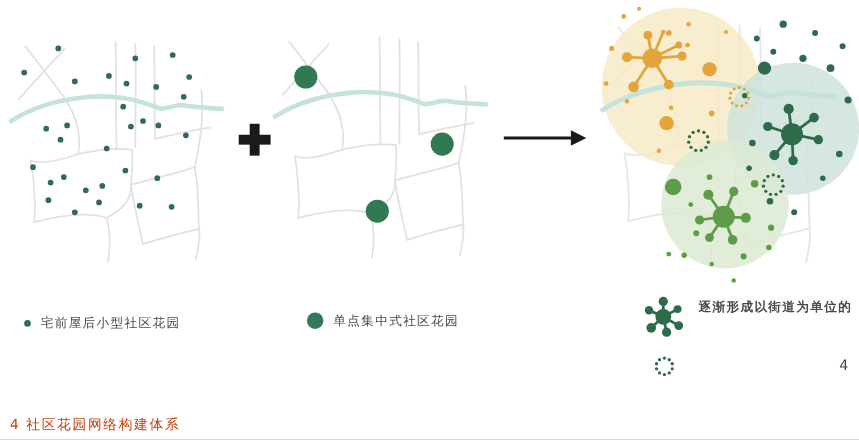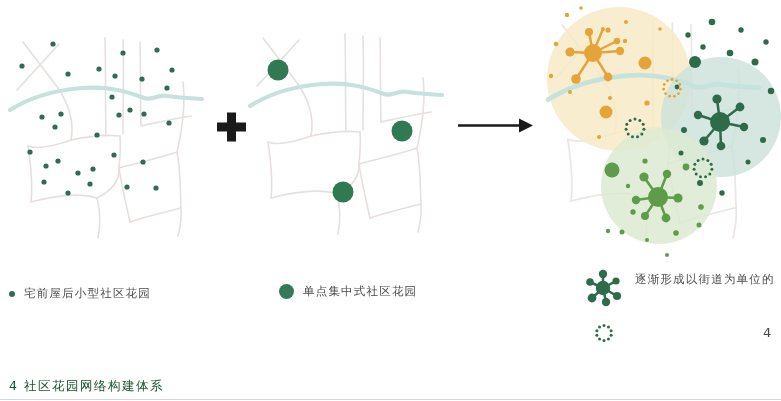--- a/index.html
+++ b/index.html
@@ -7,24 +7,24 @@
     position:relative;width:781px;height:401px;background:#ffffff;overflow:hidden;
     font-family:"DejaVu Sans","Liberation Sans",sans-serif;
   }
   .canvas svg.main{position:absolute;left:0;top:0;}
   .legend{position:absolute;display:flex;align-items:center;}
   .legend .lbl{font-size:11.5px;color:#4a4a4a;letter-spacing:1.2px;white-space:nowrap;}
   .dot{border-radius:50%;display:inline-block;flex:0 0 auto;}
   .dot.small{width:6px;height:6px;background:#2f6b55;margin-right:9px;}
   .dot.big{width:15px;height:15px;background:#34795a;margin-right:9px;}
   .legend-net-text{position:absolute;left:635px;top:271px;font-size:11.5px;color:#4a4a4a;
-    letter-spacing:1.2px;line-height:17px;white-space:nowrap;}
+    letter-spacing:1.2px;line-height:17px;white-space:nowrap;font-weight:bold;}
   .legend4-label{position:absolute;left:635px;top:328px;font-size:11.5px;color:#4a4a4a;letter-spacing:1.2px;white-space:nowrap;}
   .page-number{position:absolute;left:763px;top:325px;font-size:13px;color:#474747;}
-  .caption{position:absolute;left:9px;top:378px;font-size:12.5px;color:#14532d;letter-spacing:1.5px;white-space:nowrap;}
+  .caption{position:absolute;left:9px;top:378px;font-size:12.5px;color:#c2410c;letter-spacing:1.5px;white-space:nowrap;}
   .bottom-rule{position:absolute;left:0;top:399px;width:781px;height:1px;background:#d6d6d6;}
   .icon-svg{position:absolute;}
 </style>
 </head>
 <body>
 
 <div class="canvas">
 
   <svg class="main" width="781" height="401" viewBox="0 0 781 401">
     <defs>
@@ -249,21 +249,21 @@
           <circle cx="705.5355930115728" cy="176.63543676253047" r="1.5" fill="#2d6b4b"></circle>
           <circle cx="700.4644069884272" cy="176.63543676253047" r="1.5" fill="#2d6b4b"></circle>
           <circle cx="696.1982538308117" cy="173.89374660550757" r="1.5" fill="#2d6b4b"></circle>
           <circle cx="694.0916070230716" cy="169.28083354445957" r="1.5" fill="#2d6b4b"></circle>
           <circle cx="694.8133120418094" cy="164.26126488298303" r="1.5" fill="#2d6b4b"></circle>
           <circle cx="698.1342326428996" cy="160.42871820451938" r="1.5" fill="#2d6b4b"></circle>
         </g>
     </g>
   </svg>
 
-  <div class="legend" style="left:9px;top:286px;">
+  <div class="legend" style="left:22px;top:286px;">
     <span class="dot small"></span>
     <span class="lbl">宅前屋后小型社区花园</span>
   </div>
 
   <div class="legend" style="left:279px;top:284px;">
     <span class="dot big"></span>
     <span class="lbl">单点集中式社区花园</span>
   </div>
 
   <svg id="legend-hub-svg" class="icon-svg" style="left:583px;top:268px;" width="40" height="40">

